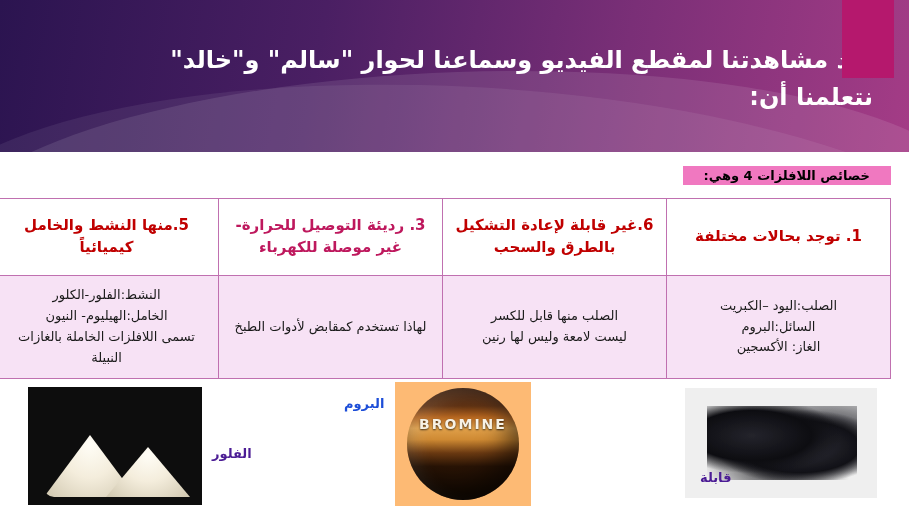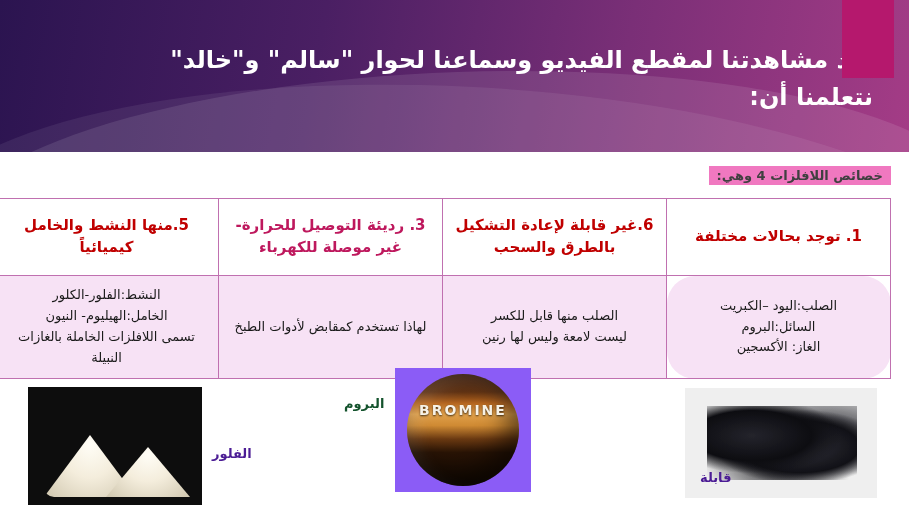--- a/index.html
+++ b/index.html
@@ -75,24 +75,24 @@
     position: absolute;
     top: 166px;
     right: 18px;
     display: flex;
     flex-direction: row;
     align-items: center;
     direction: rtl;
   }
   .subtitle-main {
     background: #f078c0;
-    color: #404040;
+    color: #000000;
     font-size: 13px;
     font-weight: bold;
-    padding: 2px 8px;
+    padding: 2px 21px;
     white-space: nowrap;
   }
 
   
   table.facts {
     position: absolute;
     top: 198px;
     right: 18px;
     width: 897px;
     border-collapse: collapse;
@@ -152,24 +152,24 @@
   }
   .heap.right {
     left: 78px;
     bottom: 8px;
     width: 84px;
     height: 50px;
     clip-path: polygon(50% 0%, 100% 100%, 0% 100%);
   }
   .photo-bromine {
     left: 395px;
-    top: 368px;
+    top: 382px;
     width: 136px;
     height: 124px;
-    background: #8b5cf6;
+    background: #fdba74;
     text-decoration: underline;
   }
   .bromine-sphere {
     position: absolute;
     left: 50%;
     top: 50%;
     transform: translate(-50%, -50%);
     width: 112px;
     height: 112px;
     border-radius: 50%;
@@ -212,21 +212,21 @@
   }
 
   .img-caption {
     position: absolute;
     color: #4c1d95;
     font-weight: bold;
     font-size: 13px;
     direction: rtl;
   }
   .cap-fluorine { left: 212px; top: 446px; }
-  .cap-bromine  { left: 344px; top: 396px; color: #14532d; }
+  .cap-bromine  { left: 344px; top: 396px; color: #1d4ed8; }
   .cap-iodine   { left: 700px; top: 470px; }
 </style>
 </head>
 <body>
 
 <div class="header-banner">
   <div class="header-title">بعد مشاهدتنا لمقطع الفيديو وسماعنا لحوار "سالم" و"خالد" نتعلمنا أن:</div>
 </div>
 <div class="accent-rect"></div>
 
@@ -236,21 +236,21 @@
 
 <table class="facts">
   <tbody>
       <tr class="head">
     <td>1. توجد بحالات مختلفة</td>
     <td>6.غير قابلة لإعادة التشكيل بالطرق والسحب</td>
     <td class="black">3. رديئة التوصيل للحرارة- غير موصلة للكهرباء</td>
     <td>5.منها النشط والخامل كيميائياً</td>
   </tr>
   <tr class="body">
-    <td style="white-space: pre-line; border-radius: 28px;">الصلب:اليود –الكبريت
+    <td style="white-space: pre-line;">الصلب:اليود –الكبريت
 السائل:البروم
 الغاز: الأكسجين</td>
     <td style="white-space: pre-line;">الصلب منها قابل للكسر
 ليست لامعة وليس لها رنين</td>
     <td style="white-space: pre-line; margin-top: 12px;">لهاذا تستخدم كمقابض لأدوات الطبخ</td>
     <td style="white-space: pre-line;">النشط:الفلور-الكلور
 الخامل:الهيليوم- النيون
 تسمى اللافلزات الخاملة بالغازات النبيلة</td>
   </tr>
 </tbody>

